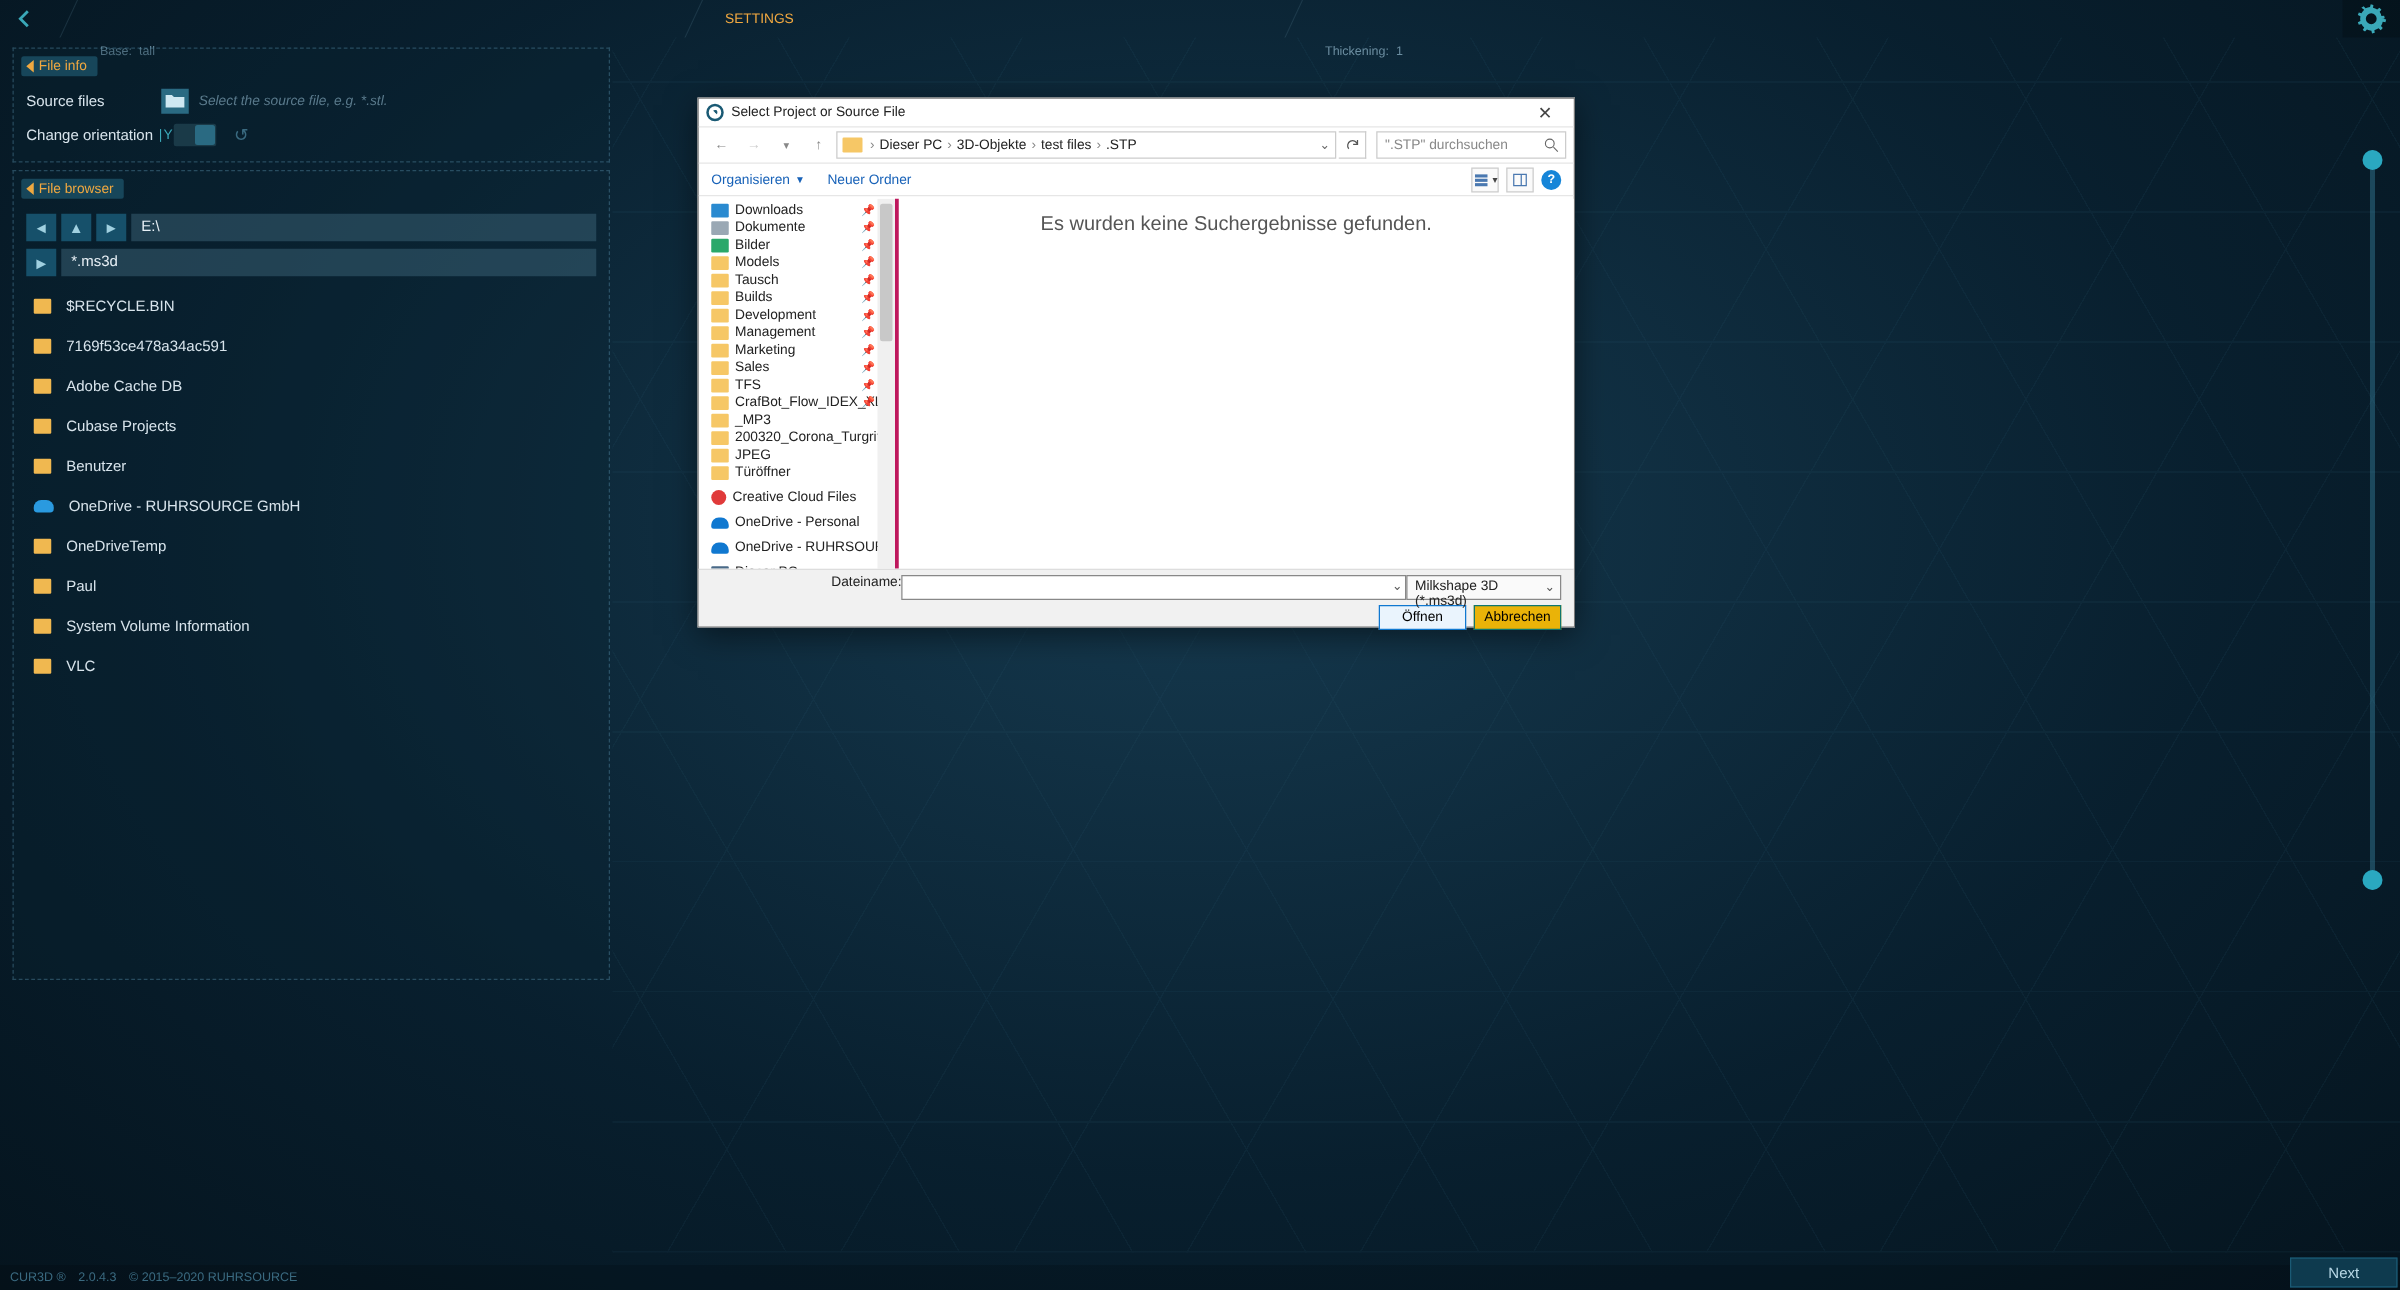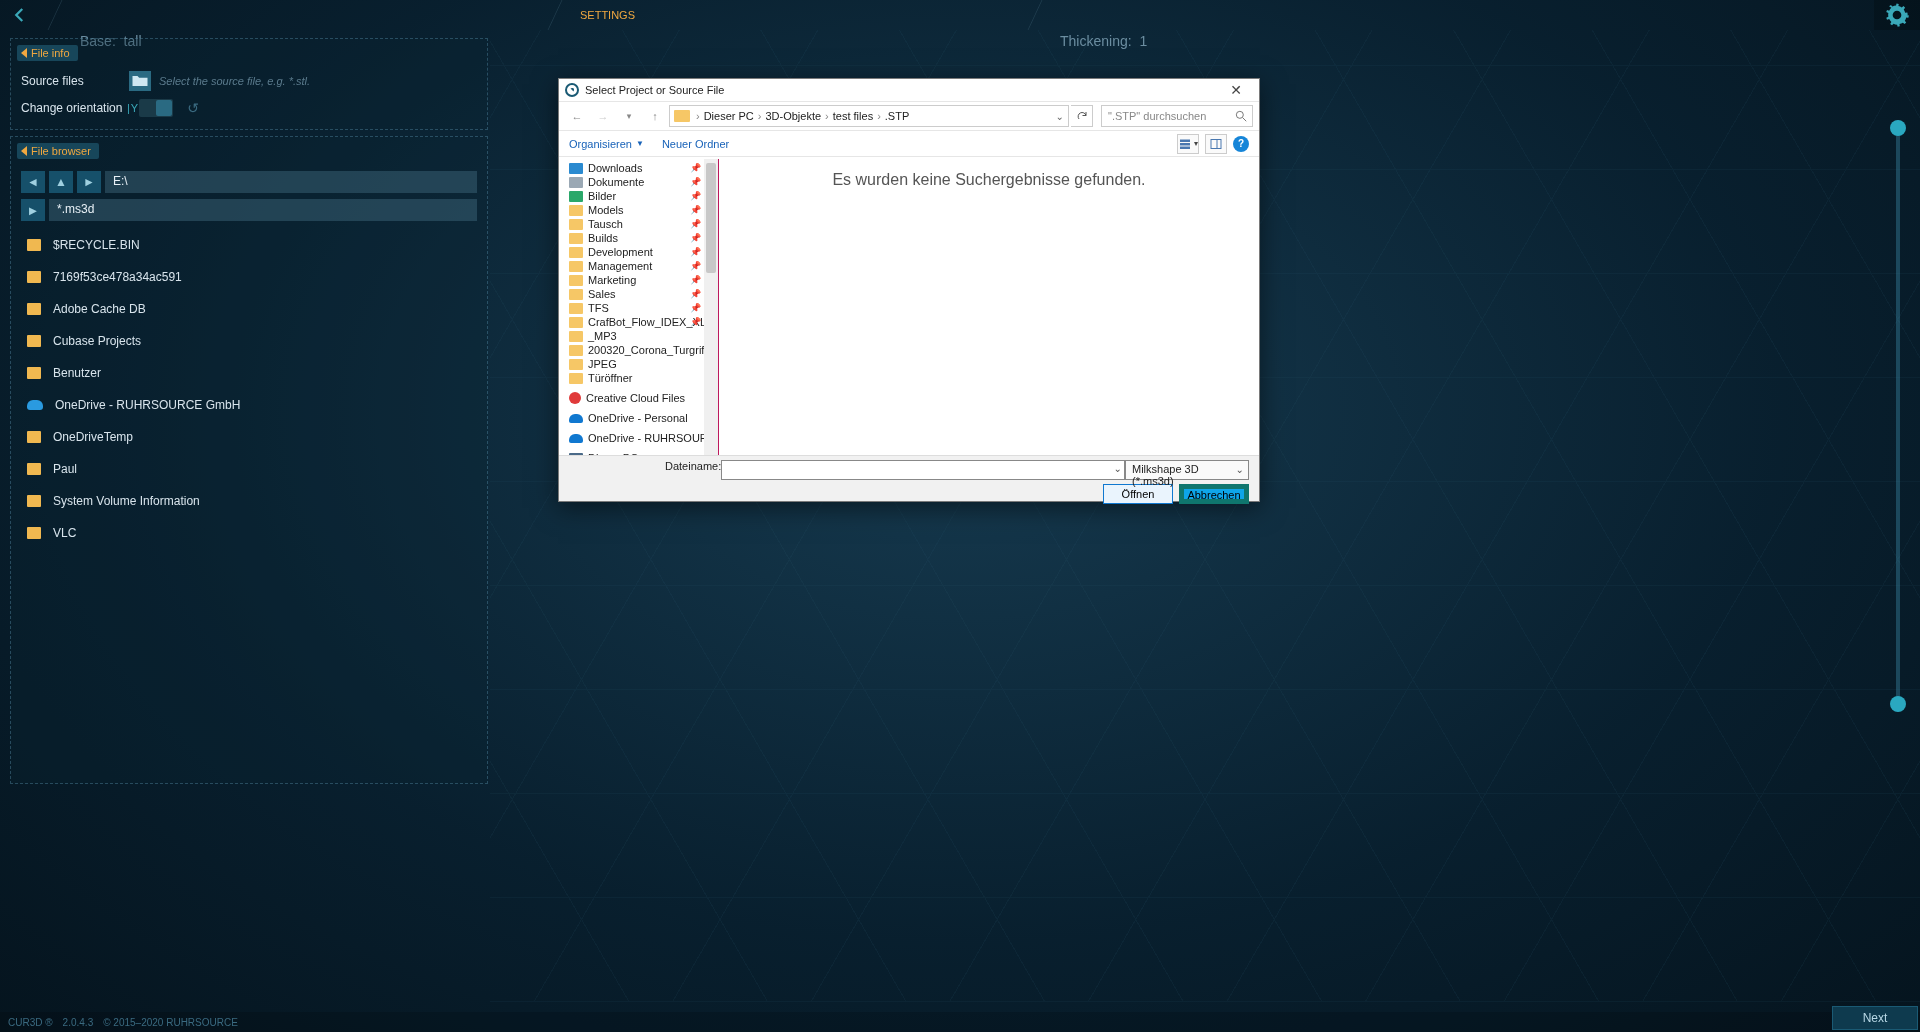--- a/index.html
+++ b/index.html
@@ -10,21 +10,21 @@
       radial-gradient(ellipse at 50% 40%, rgba(30,70,95,0.6) 0%, rgba(8,30,45,0.9) 60%, rgba(5,20,30,1) 100%);
     color:#c8d6e0;
     font-size:13px;
     position:relative;
   }
   
   .topbar { position:absolute; top:0; left:0; right:0; height:30px; display:flex; align-items:stretch; }
   .topbar .back { width:40px; display:flex; align-items:center; justify-content:center; color:#3aa8b8; font-size:20px; cursor:pointer; }
   .topbar .seg { position:relative; height:30px; display:flex; flex-direction:column; justify-content:center; padding:0 20px 0 40px; }
   .topbar .seg .title { font-size:11px; color:#f0a840; text-transform:uppercase; line-height:12px; }
-  .topbar .seg .sub { font-size:14px; color:#6b8da0; line-height:11px;margin-top:40px; }
+  .topbar .seg .sub { font-size:10px; color:#6b8da0; line-height:11px;margin-top:40px; }
   .topbar .seg::before { content:""; position:absolute; left:0; top:0; bottom:0; width:30px;
     background:linear-gradient(115deg, transparent 48%, rgba(80,120,140,0.25) 50%, transparent 52%); }
   .topbar .gear { margin-left:auto; width:46px; display:flex; align-items:center; justify-content:center; color:#3aa8b8; font-size:24px; background:rgba(0,0,0,0.2);}
   
   .hexlayer { position:absolute; inset:30px 0 30px 490px; opacity:0.12; background:
     repeating-linear-gradient(60deg, #2a5a70 0 1px, transparent 1px 120px),
     repeating-linear-gradient(-60deg, #2a5a70 0 1px, transparent 1px 120px),
     repeating-linear-gradient(0deg, #2a5a70 0 1px, transparent 1px 104px);
     pointer-events:none;
   }
@@ -73,21 +73,21 @@
   .win .addr .crumbs .sep { color:#888; }
   .win .addr .ref { width:22px; height:22px; border:1px solid #ccc; border-left:0; display:flex; align-items:center; justify-content:center; color:#555;}
   .win .addr .search { width:152px; height:22px; border:1px solid #ccc; margin-left:6px; display:flex; align-items:center; padding:0 18px 0 6px; color:#888; font-size:11px; position:relative;}
   .win .addr .search .mag { position:absolute; right:4px; top:3px; width:14px; height:14px; }
   .win .tool { height:26px; border-bottom:1px solid #e6e6e6; display:flex; align-items:center; padding:0 10px; gap:18px;}
   .win .tool a { color:#1862b8; font-size:11px; text-decoration:none; display:flex; align-items:center; gap:4px;}
   .win .tool .right { margin-left:auto; display:flex; align-items:center; gap:6px;}
   .win .tool .iconbtn { width:22px; height:20px; border:1px solid #ccc; display:flex; align-items:center; justify-content:center; font-size:11px; color:#444; background:#fafafa;}
   .win .tool .help { width:16px; height:16px; border-radius:50%; background:#1685d8; color:#fff; display:flex; align-items:center; justify-content:center; font-size:10px; font-weight:bold;}
   .win .body { position:absolute; top:80px; bottom:46px; left:0; right:0; display:flex;}
-  .win .tree { width:160px; border-right:1px solid #be185d; overflow:hidden; position:relative;}
+  .win .tree { width:160px; border-right:3px solid #be185d; overflow:hidden; position:relative;}
   .win .tree .sc { position:absolute; right:0; top:0; bottom:0; width:14px; background:#f0f0f0;}
   .win .tree .sc .thumb{ position:absolute; left:2px; right:2px; top:4px; height:110px; background:#c8c8c8; border-radius:2px;}
   .win .tree ul { list-style:none; padding:2px 0 2px 10px;}
   .win .tree li { display:flex; align-items:center; height:14px; padding:0 14px 0 0; font-size:11px; color:#222; position:relative; white-space:nowrap;}
   .win .tree li .ic { width:14px; height:11px; margin-right:5px; background:#f6c766; border-radius:1px; flex-shrink:0;}
   .win .tree li .ic.dl { background:#2a8ad0; border-radius:1px;}
   .win .tree li .ic.doc { background:#9aa8b4;}
   .win .tree li .ic.pic { background:#2aa86a;}
   .win .tree li .ic.cc { background:#e03a3a; border-radius:50%; width:12px; height:12px;}
   .win .tree li .ic.od { background:#1078d0; border-radius:6px 6px 2px 2px; width:14px; height:9px;}
@@ -95,21 +95,21 @@
   .win .tree li .pin { position:absolute; right:16px; color:#8a8a8a; font-size:9px;}
   .win .main { flex:1; background:#fff; display:flex; align-items:flex-start; justify-content:center; padding-top:12px; color:#555; font-size:16px;}
   .win .bot { position:absolute; left:0; right:0; bottom:0; height:46px; background:#f1f1f1; border-top:1px solid #ddd; padding:4px 10px;}
   .win .bot .r1 { display:flex; align-items:flex-start; gap:0; }
   .win .bot .r1 label{ font-size:11px; color:#222;}
   .win .bot .r1 .finput{ flex:1; height:20px; border:1px solid #888; background:#fff; font-size:11px; padding:0 18px 0 4px; position:relative;}
   .win .bot .r1 .finput .dd{ position:absolute; right:2px; top:2px; color:#555; font-size:10px;}
   .win .bot .r1 .ftype{ width:124px; height:20px; border:1px solid #888; background:#fafafa; font-size:11px; padding:2px 16px 0 6px; position:relative;}
   .win .bot .r1 .ftype .dd{ position:absolute; right:4px; top:3px; color:#555; font-size:10px;}
   .win .bot .r2 { display:flex; justify-content:flex-end; gap:6px; margin-top:4px;}
-  .win .bot button { width:70px; height:20px; font-size:11px; background:#0ea5e9; border:5px solid #0f766e;}
+  .win .bot button { width:70px; height:20px; font-size:11px; background:#eab308; border:1px solid #0f766e;}
   .win .bot button.primary { border:1px solid #1078d0; background:#eaf4fd;}
   svg.mag { stroke:#666; fill:none; stroke-width:1.5;}
 </style>
 </head>
 <body>
 
 <div class="hexlayer"></div>
 
 <div class="topbar">
   <div class="back">

